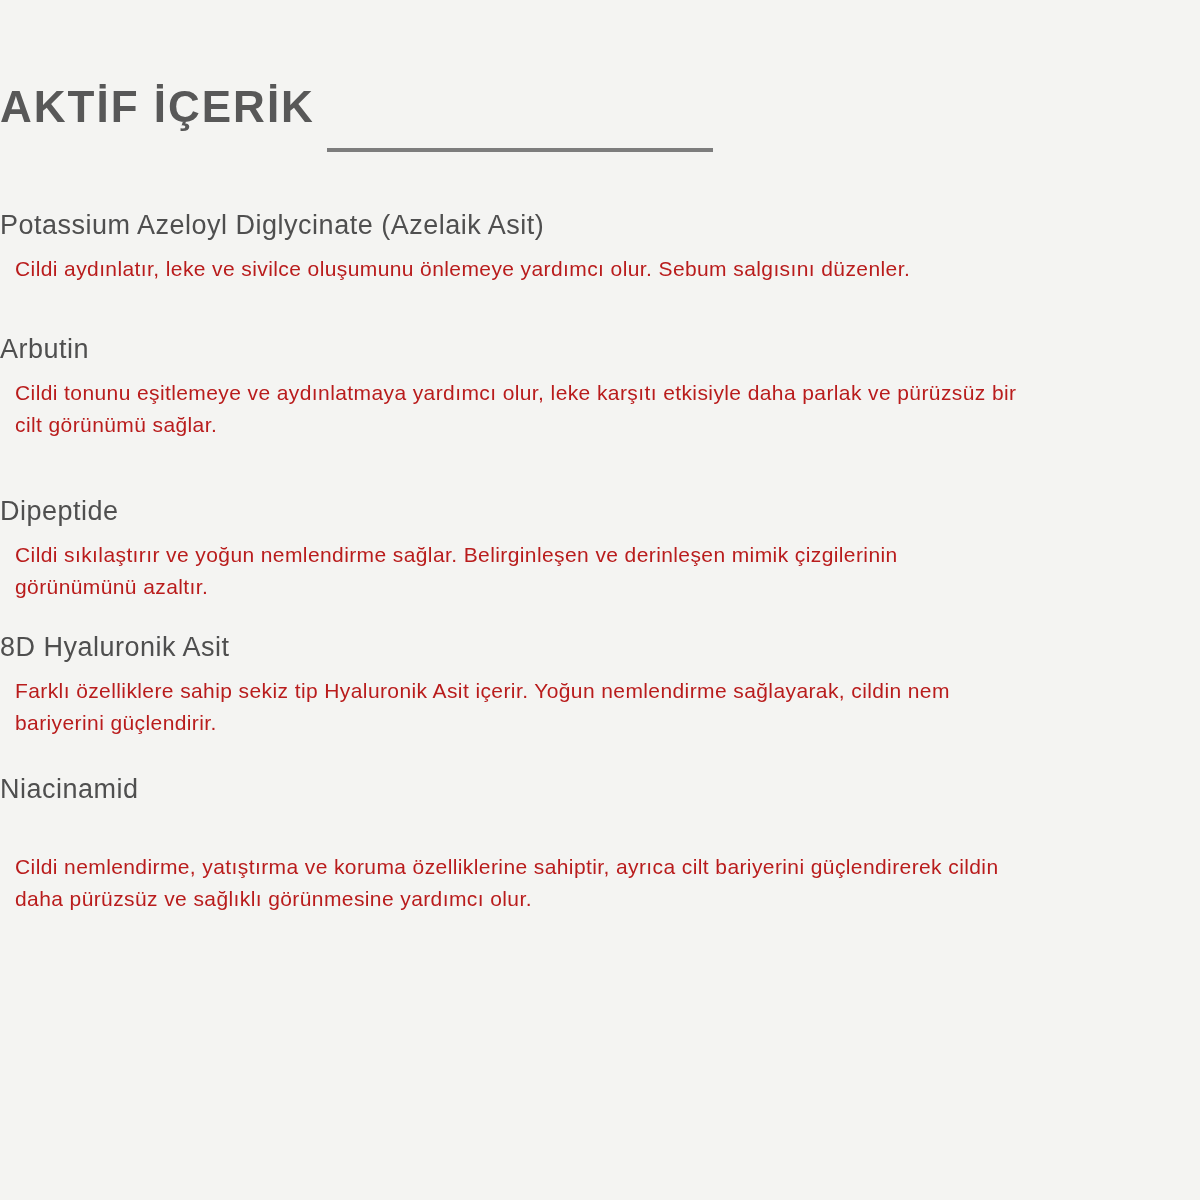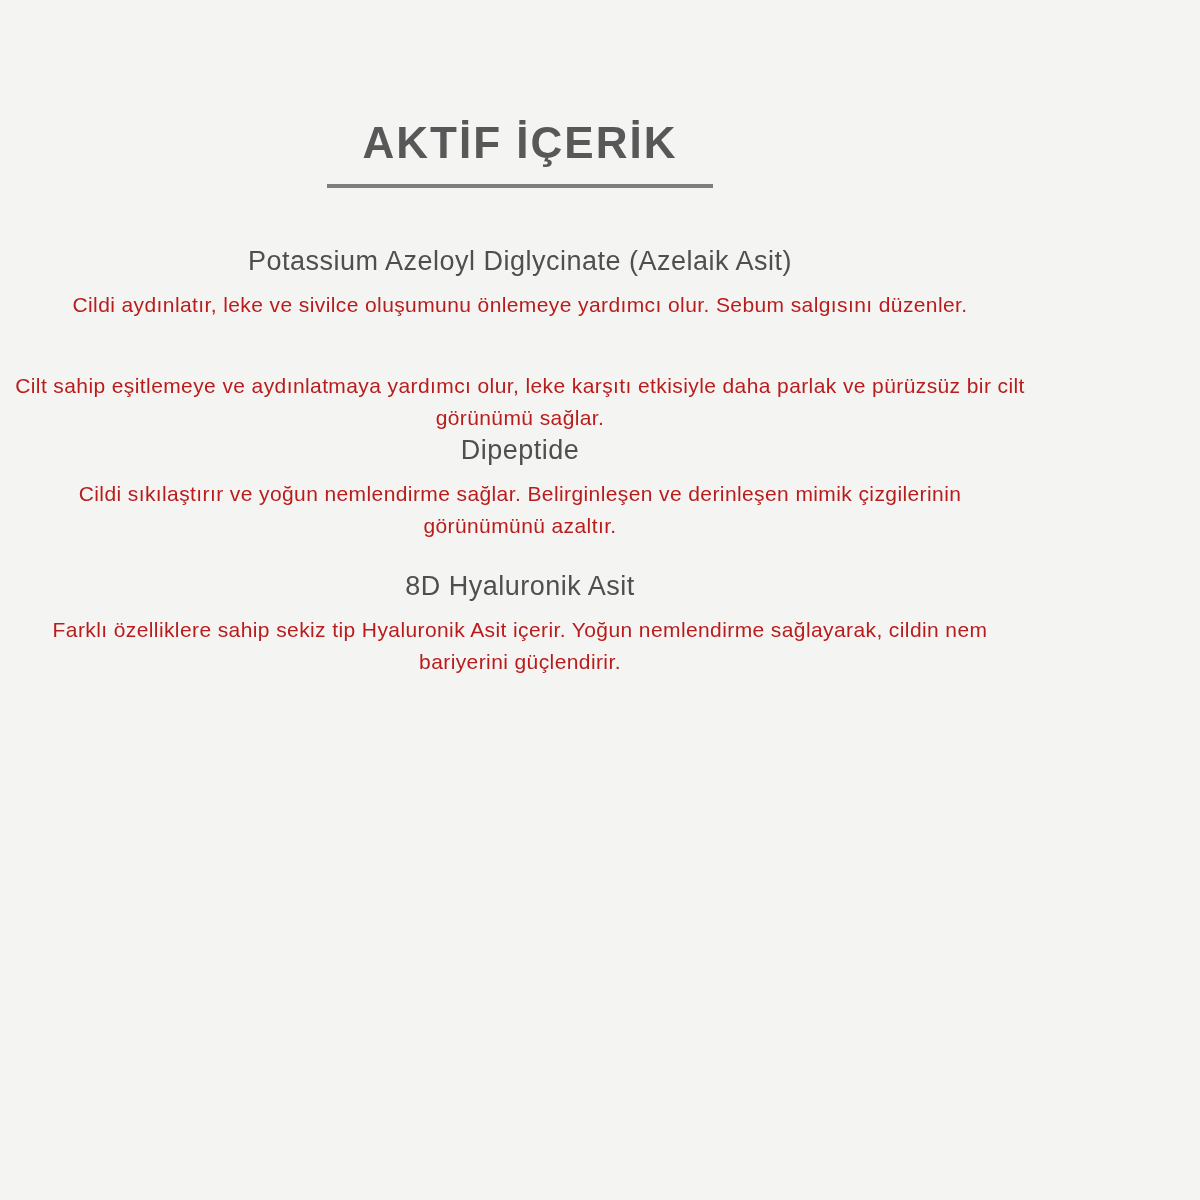--- a/index.html
+++ b/index.html
@@ -10,22 +10,22 @@
     width: 1200px;
     height: 1200px;
     background: #f4f4f2;
     font-family: "Liberation Sans", sans-serif;
     overflow: hidden;
   }
   .page {
     width: 1040px;
     height: 1200px;
     box-sizing: border-box;
-    padding-top: 118px;
-    text-align: center;
+    padding-top: 82px;
+    text-align: left;
   }
   .page-title {
     margin: 0;
     font-size: 44px;
     font-weight: bold;
     letter-spacing: 2px;
     color: #585858;
   }
   .title-rule {
     width: 386px;
@@ -43,21 +43,21 @@
   .sec p {
     margin: 0 auto;
     max-width: 1010px;
     font-size: 21px;
     line-height: 1.55;
     letter-spacing: 0.4px;
     color: #b91c1c;
   }
   .s1 { margin-top: 58px; }
   .s2 { margin-top: 48px; }
-  .s3 { }
+  .s3 { margin-top: 54px; }
   .s4 { margin-top: 28px; }
   .s5 { margin-top: 34px; }
   .s6 { margin-top: 46px; }
 </style>
 </head>
 <body>
 
 <div class="page">
 
   <header>
@@ -66,34 +66,37 @@
   </header>
 
   <main>
 
     <section class="sec s1">
       <h2>Potassium Azeloyl Diglycinate (Azelaik Asit)</h2>
       <p>Cildi aydınlatır, leke ve sivilce oluşumunu önlemeye yardımcı olur. Sebum salgısını düzenler.</p>
     </section>
 
     <section class="sec s2">
-      <p>Cilt sahip eşitlemeye ve aydınlatmaya yardımcı olur, leke karşıtı etkisiyle daha parlak ve pürüzsüz bir cilt görünümü sağlar.</p>
+      <h2>Arbutin</h2>
+      <p>Cildi tonunu eşitlemeye ve aydınlatmaya yardımcı olur, leke karşıtı etkisiyle daha parlak ve pürüzsüz bir cilt görünümü sağlar.</p>
     </section>
 
     <section class="sec s3">
       <h2>Dipeptide</h2>
       <p>Cildi sıkılaştırır ve yoğun nemlendirme sağlar. Belirginleşen ve derinleşen mimik çizgilerinin görünümünü azaltır.</p>
     </section>
 
     <section class="sec s4">
       <h2>8D Hyaluronik Asit</h2>
       <p>Farklı özelliklere sahip sekiz tip Hyaluronik Asit içerir. Yoğun nemlendirme sağlayarak, cildin nem bariyerini güçlendirir.</p>
     </section>
 
     <section class="sec s5">
+      <h2>Niacinamid</h2>
     </section>
 
     <section class="sec s6">
+      <p>Cildi nemlendirme, yatıştırma ve koruma özelliklerine sahiptir, ayrıca cilt bariyerini güçlendirerek cildin daha pürüzsüz ve sağlıklı görünmesine yardımcı olur.</p>
     </section>
 
   </main>
 
 </div>
 
 </body></html>

